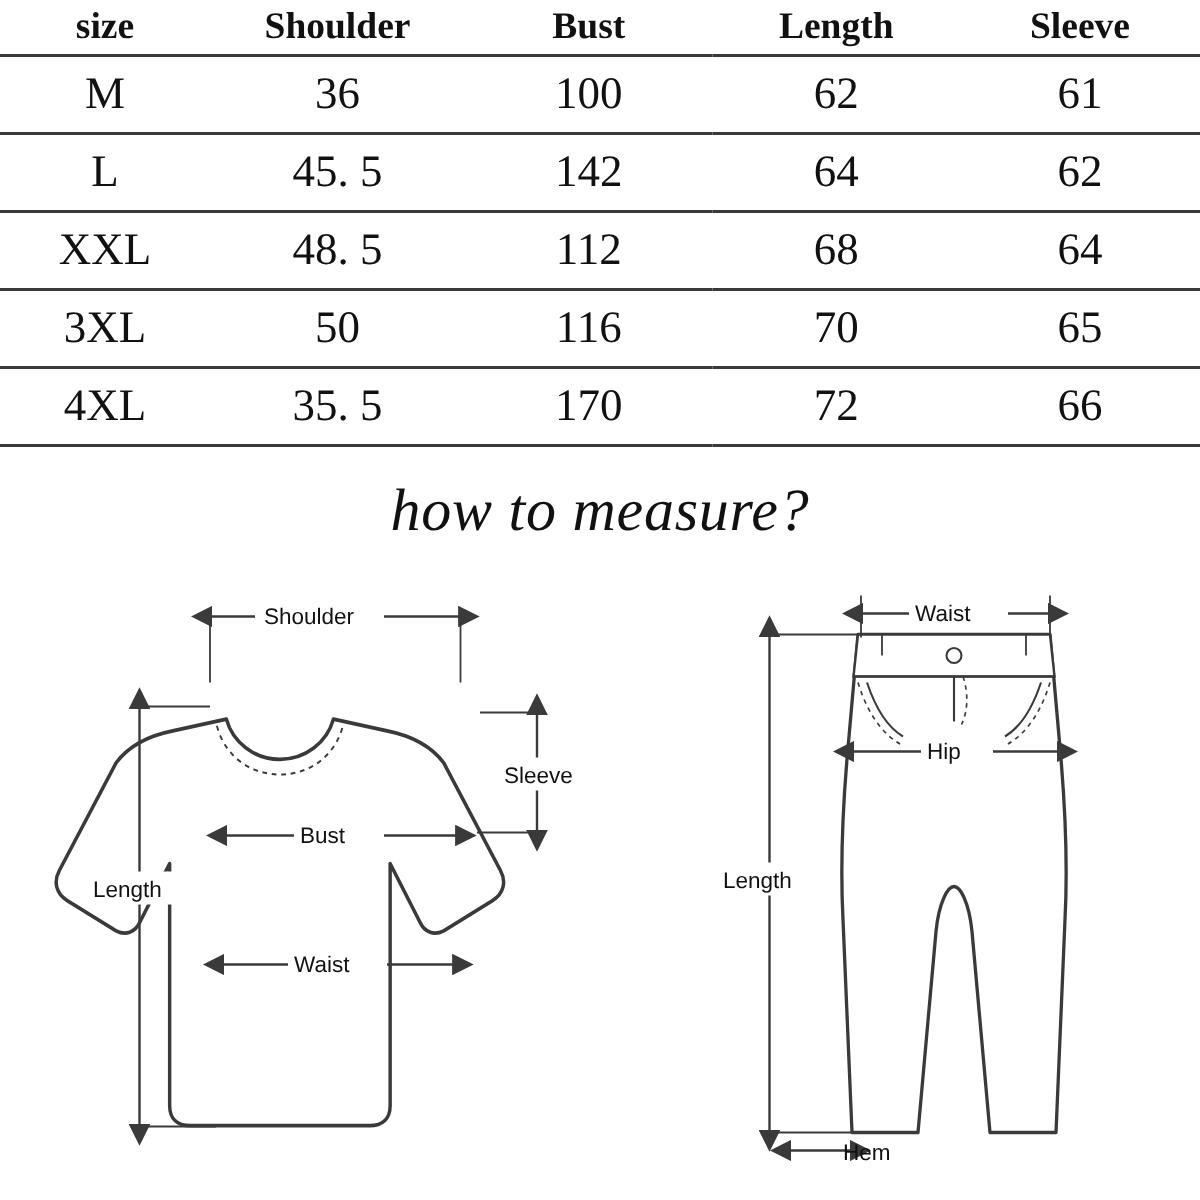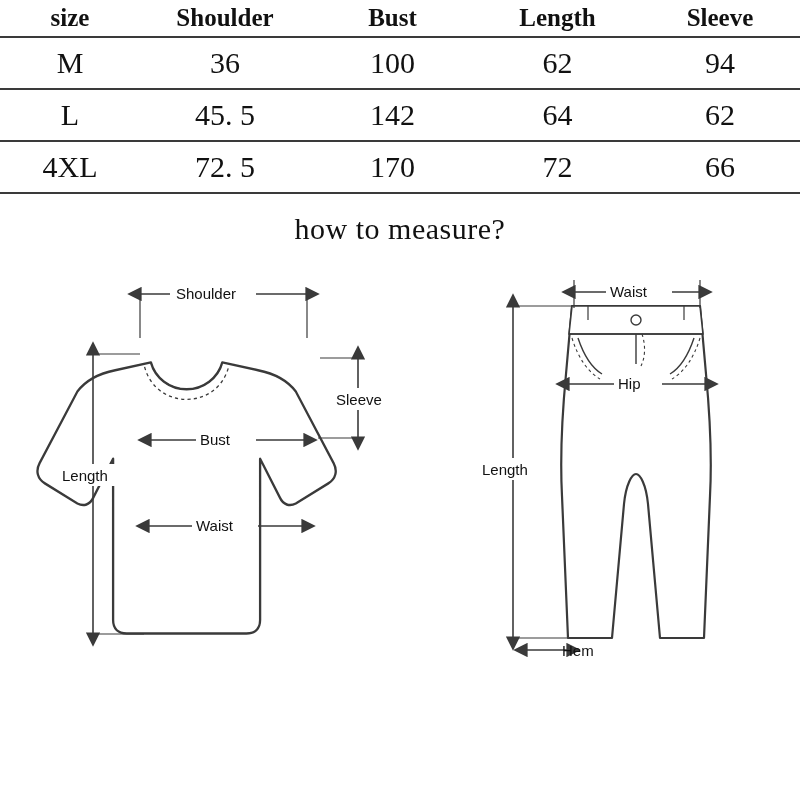--- a/index.html
+++ b/index.html
@@ -47,23 +47,24 @@
   }
   .col-size { width: 140px; }
   .col-shoulder { width: 170px; }
   .col-bust { width: 165px; }
   .col-length { width: 165px; }
   .col-sleeve { width: 160px; }
 
   
   .how-to {
     text-align: center;
-    font-size: 30px;
+    font-size: 40px;
     margin-top: 18px;
     letter-spacing: 0.5px;
+    font-style: italic;
   }
 
   
   .diagrams {
     position: relative;
     width: 800px;
     height: 420px;
   }
   .diagrams svg {
     display: block;
@@ -86,32 +87,46 @@
       <th class="col-length">Length</th>
       <th class="col-sleeve">Sleeve</th>
     </tr>
   </thead>
   <tbody>
     <tr>
       <td>M</td>
       <td>36</td>
       <td>100</td>
       <td>62</td>
-      <td>94</td>
+      <td>61</td>
     </tr>
     <tr>
       <td>L</td>
       <td>45. 5</td>
       <td>142</td>
       <td>64</td>
       <td>62</td>
     </tr>
     <tr>
+      <td>XXL</td>
+      <td>48. 5</td>
+      <td>112</td>
+      <td>68</td>
+      <td>64</td>
+    </tr>
+    <tr>
+      <td>3XL</td>
+      <td>50</td>
+      <td>116</td>
+      <td>70</td>
+      <td>65</td>
+    </tr>
+    <tr>
       <td>4XL</td>
-      <td>72. 5</td>
+      <td>35. 5</td>
       <td>170</td>
       <td>72</td>
       <td>66</td>
     </tr>
   </tbody>
 </table>
 
 <div class="how-to">how to measure?</div>
 
 <div class="diagrams">

